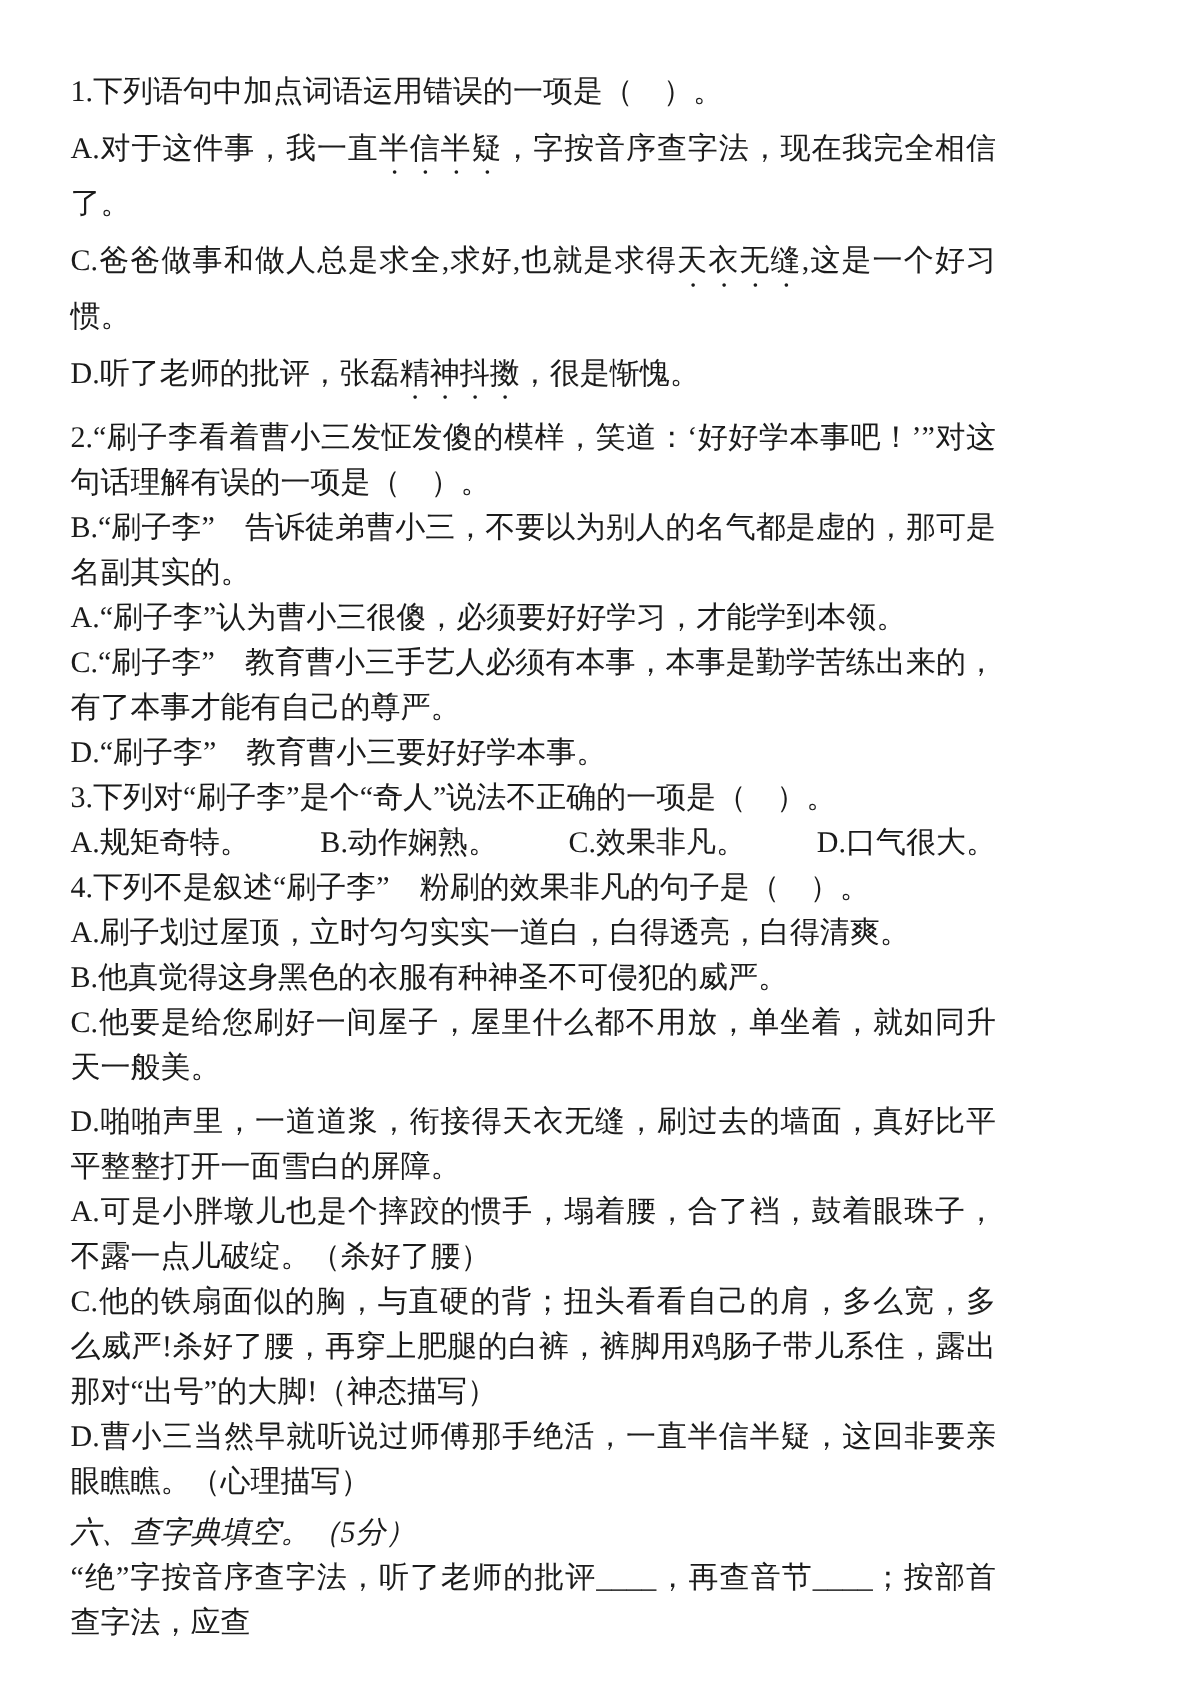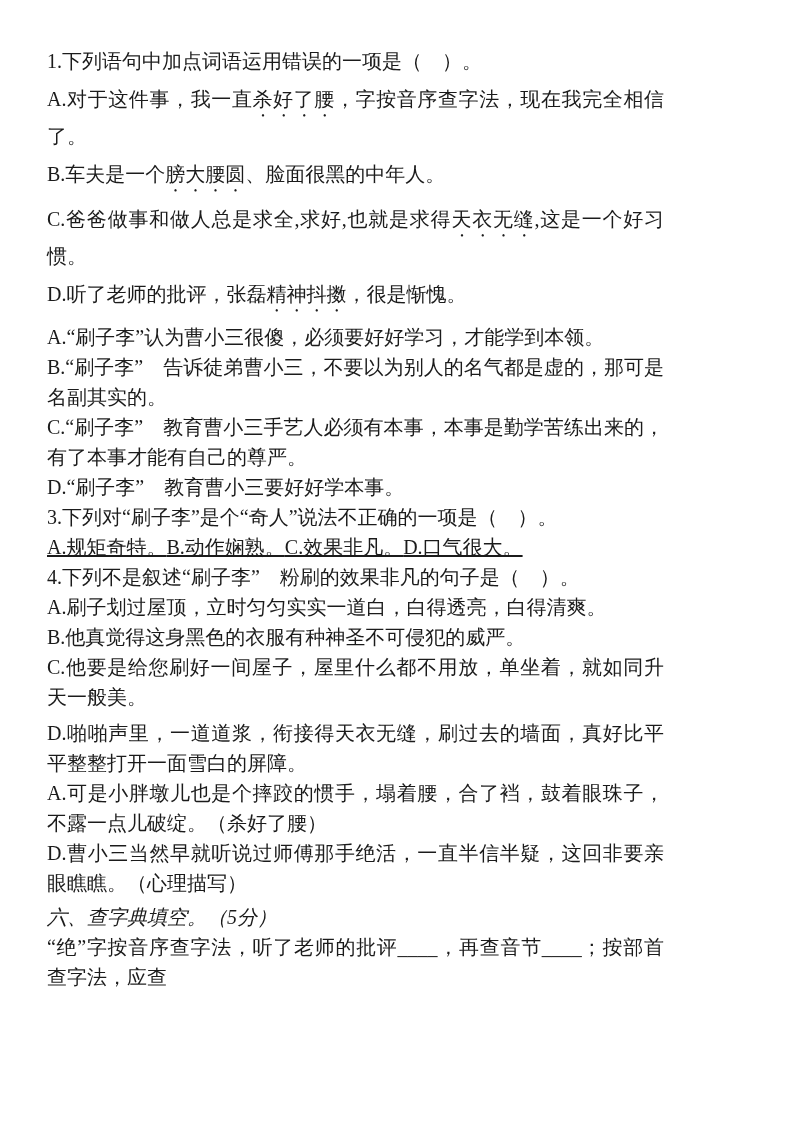--- a/index.html
+++ b/index.html
@@ -21,68 +21,68 @@
     overflow: hidden;
   }
   p {
     margin: 0;
     text-align: justify;
   }
   .q1-opt { margin-top: 8px; }
   .q2-block { margin-top: 6px; }
   .q3-row {
     display: flex;
-    justify-content: flex-start;
+    justify-content: space-between;
     align-items: baseline;
-    text-decoration: underline;
   }
   .q4-optD { margin-top: 6px; }
   .s6-title { margin-top: 4px; font-style: italic; }
   .em-dot {
     -webkit-text-emphasis: filled dot;
     -webkit-text-emphasis-position: under left;
     text-emphasis: filled dot;
     text-emphasis-position: under left;
   }
   .blank {
     letter-spacing: 0;
     white-space: nowrap;
   }
 </style>
 </head>
 <body>
 
 <div class="page">
 
   <p class="q1-title">1.下列语句中加点词语运用错误的一项是（　）。</p>
-  <p class="q1-opt"><span>A.对于这件事，我一直</span><span class="em-dot">杀好了腰</span><span>，字按音序查字法，现在我完全相信了。</span></p>
-  <p class="q1-opt"><span>B.车夫是一个</span><span class="em-dot">膀大腰圆</span><span>、脸面很黑的中年人。</span></p>
+  <p class="q1-opt"><span>A.对于这件事，我一直</span><span class="em-dot">半信半疑</span><span>，字按音序查字法，现在我完全相信了。</span></p>
   <p class="q1-opt"><span>C.爸爸做事和做人总是求全,求好,也就是求得</span><span class="em-dot">天衣无缝</span><span>,这是一个好习惯。</span></p>
   <p class="q1-opt"><span>D.听了老师的批评，张磊</span><span class="em-dot">精神抖擞</span><span>，很是惭愧。</span></p>
 
   <div class="q2-block">
+    <p>2.“刷子李看着曹小三发怔发傻的模样，笑道：‘好好学本事吧！’”对这句话理解有误的一项是（　）。</p>
+    <p>B.“刷子李”　告诉徒弟曹小三，不要以为别人的名气都是虚的，那可是名副其实的。</p>
     <p>A.“刷子李”认为曹小三很傻，必须要好好学习，才能学到本领。</p>
-    <p>B.“刷子李”　告诉徒弟曹小三，不要以为别人的名气都是虚的，那可是名副其实的。</p>
     <p>C.“刷子李”　教育曹小三手艺人必须有本事，本事是勤学苦练出来的，有了本事才能有自己的尊严。</p>
     <p>D.“刷子李”　教育曹小三要好好学本事。</p>
   </div>
 
   <p>3.下列对“刷子李”是个“奇人”说法不正确的一项是（　）。</p>
   <div class="q3-row">
     <span>A.规矩奇特。</span>
     <span>B.动作娴熟。</span>
     <span>C.效果非凡。</span>
     <span>D.口气很大。</span>
   </div>
 
   <p>4.下列不是叙述“刷子李”　粉刷的效果非凡的句子是（　）。</p>
   <p>A.刷子划过屋顶，立时匀匀实实一道白，白得透亮，白得清爽。</p>
   <p>B.他真觉得这身黑色的衣服有种神圣不可侵犯的威严。</p>
   <p>C.他要是给您刷好一间屋子，屋里什么都不用放，单坐着，就如同升天一般美。</p>
   <p class="q4-optD">D.啪啪声里，一道道浆，衔接得天衣无缝，刷过去的墙面，真好比平平整整打开一面雪白的屏障。</p>
 
   <p>A.可是小胖墩儿也是个摔跤的惯手，塌着腰，合了裆，鼓着眼珠子，不露一点儿破绽。（杀好了腰）</p>
+  <p>C.他的铁扇面似的胸，与直硬的背；扭头看看自己的肩，多么宽，多么威严!杀好了腰，再穿上肥腿的白裤，裤脚用鸡肠子带儿系住，露出那对“出号”的大脚!（神态描写）</p>
   <p>D.曹小三当然早就听说过师傅那手绝活，一直半信半疑，这回非要亲眼瞧瞧。（心理描写）</p>
 
   <p class="s6-title">六、查字典填空。（5分）</p>
   <p><span>“绝”字按音序查字法，听了老师的批评</span><span class="blank">____</span><span>，再查音节</span><span class="blank">____</span><span>；按部首查字法，应查</span></p>
 
 </div>
 
 </body></html>

